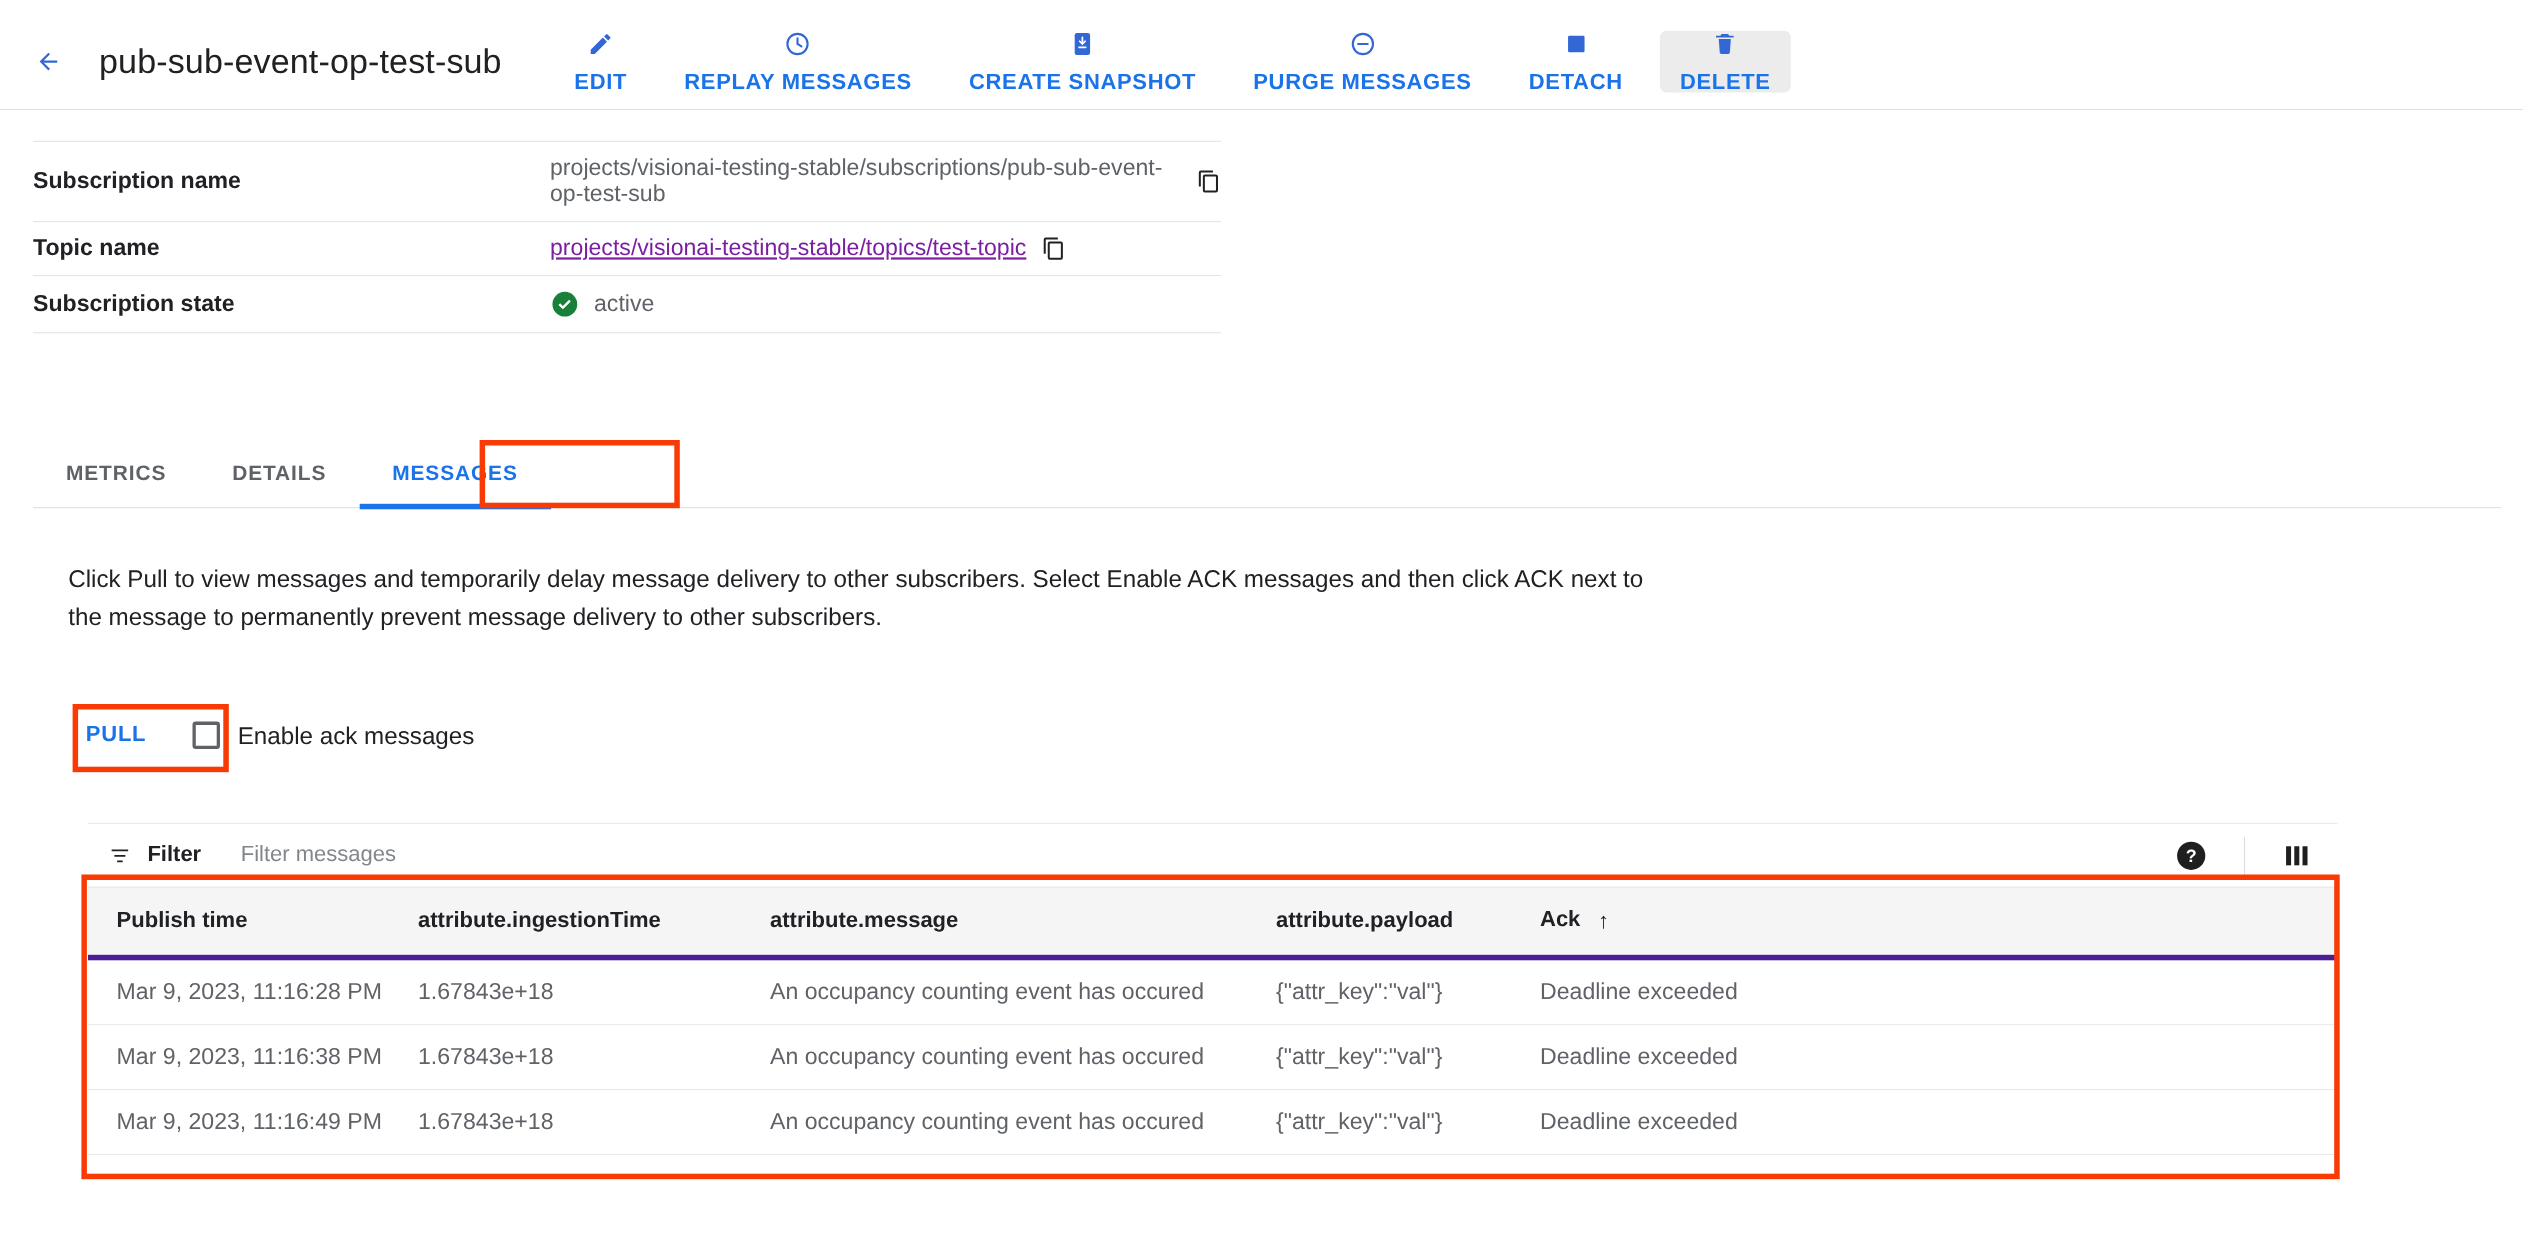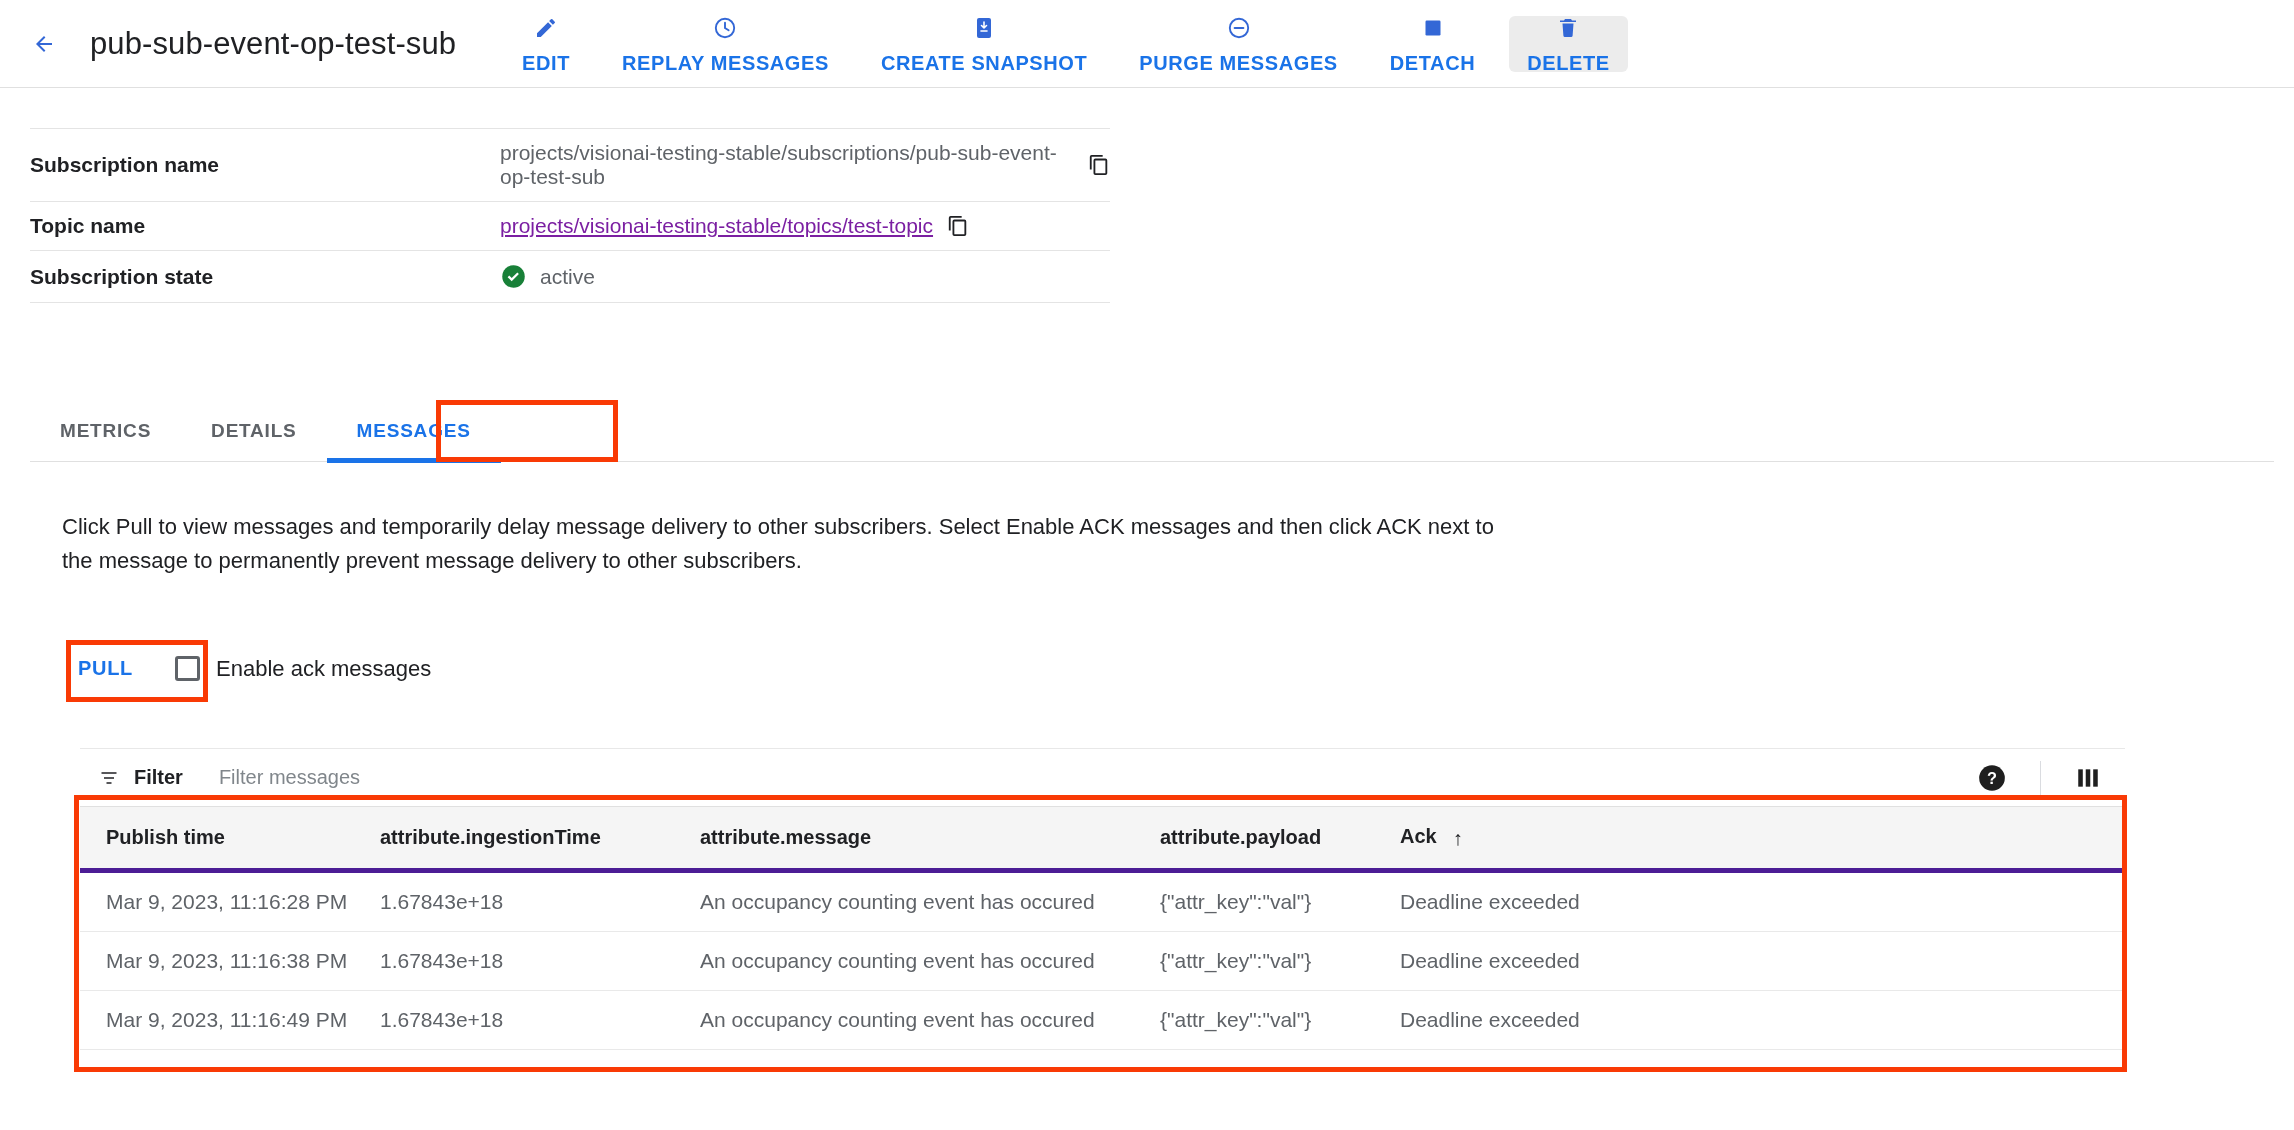--- a/index.html
+++ b/index.html
@@ -7,21 +7,21 @@
     margin: 0; padding: 0;
     width: 2294px; height: 1130px;
     background: #ffffff;
     font-family: "Liberation Sans", sans-serif;
     -webkit-font-smoothing: antialiased;
   }
   .page { position: relative; width: 2294px; height: 1130px; overflow: hidden; background:#fff; }
 
   
   .topbar {
-    position: absolute; left: 0; top: 0; width: 2294px; height: 88px;
+    position: absolute; left: 0; top: 12px; width: 2294px; height: 88px;
     display: flex; align-items: center;
     border-bottom: 1px solid #e0e0e0;
   }
   .back-btn {
     width: 44px; height: 44px; margin-left: 22px; margin-right: 24px;
     display:flex; align-items:center; justify-content:center;
     border-radius: 50%; cursor: pointer; flex: 0 0 auto;
   }
   .page-title {
     font-size: 31px; color: #202124; font-weight: 400;

